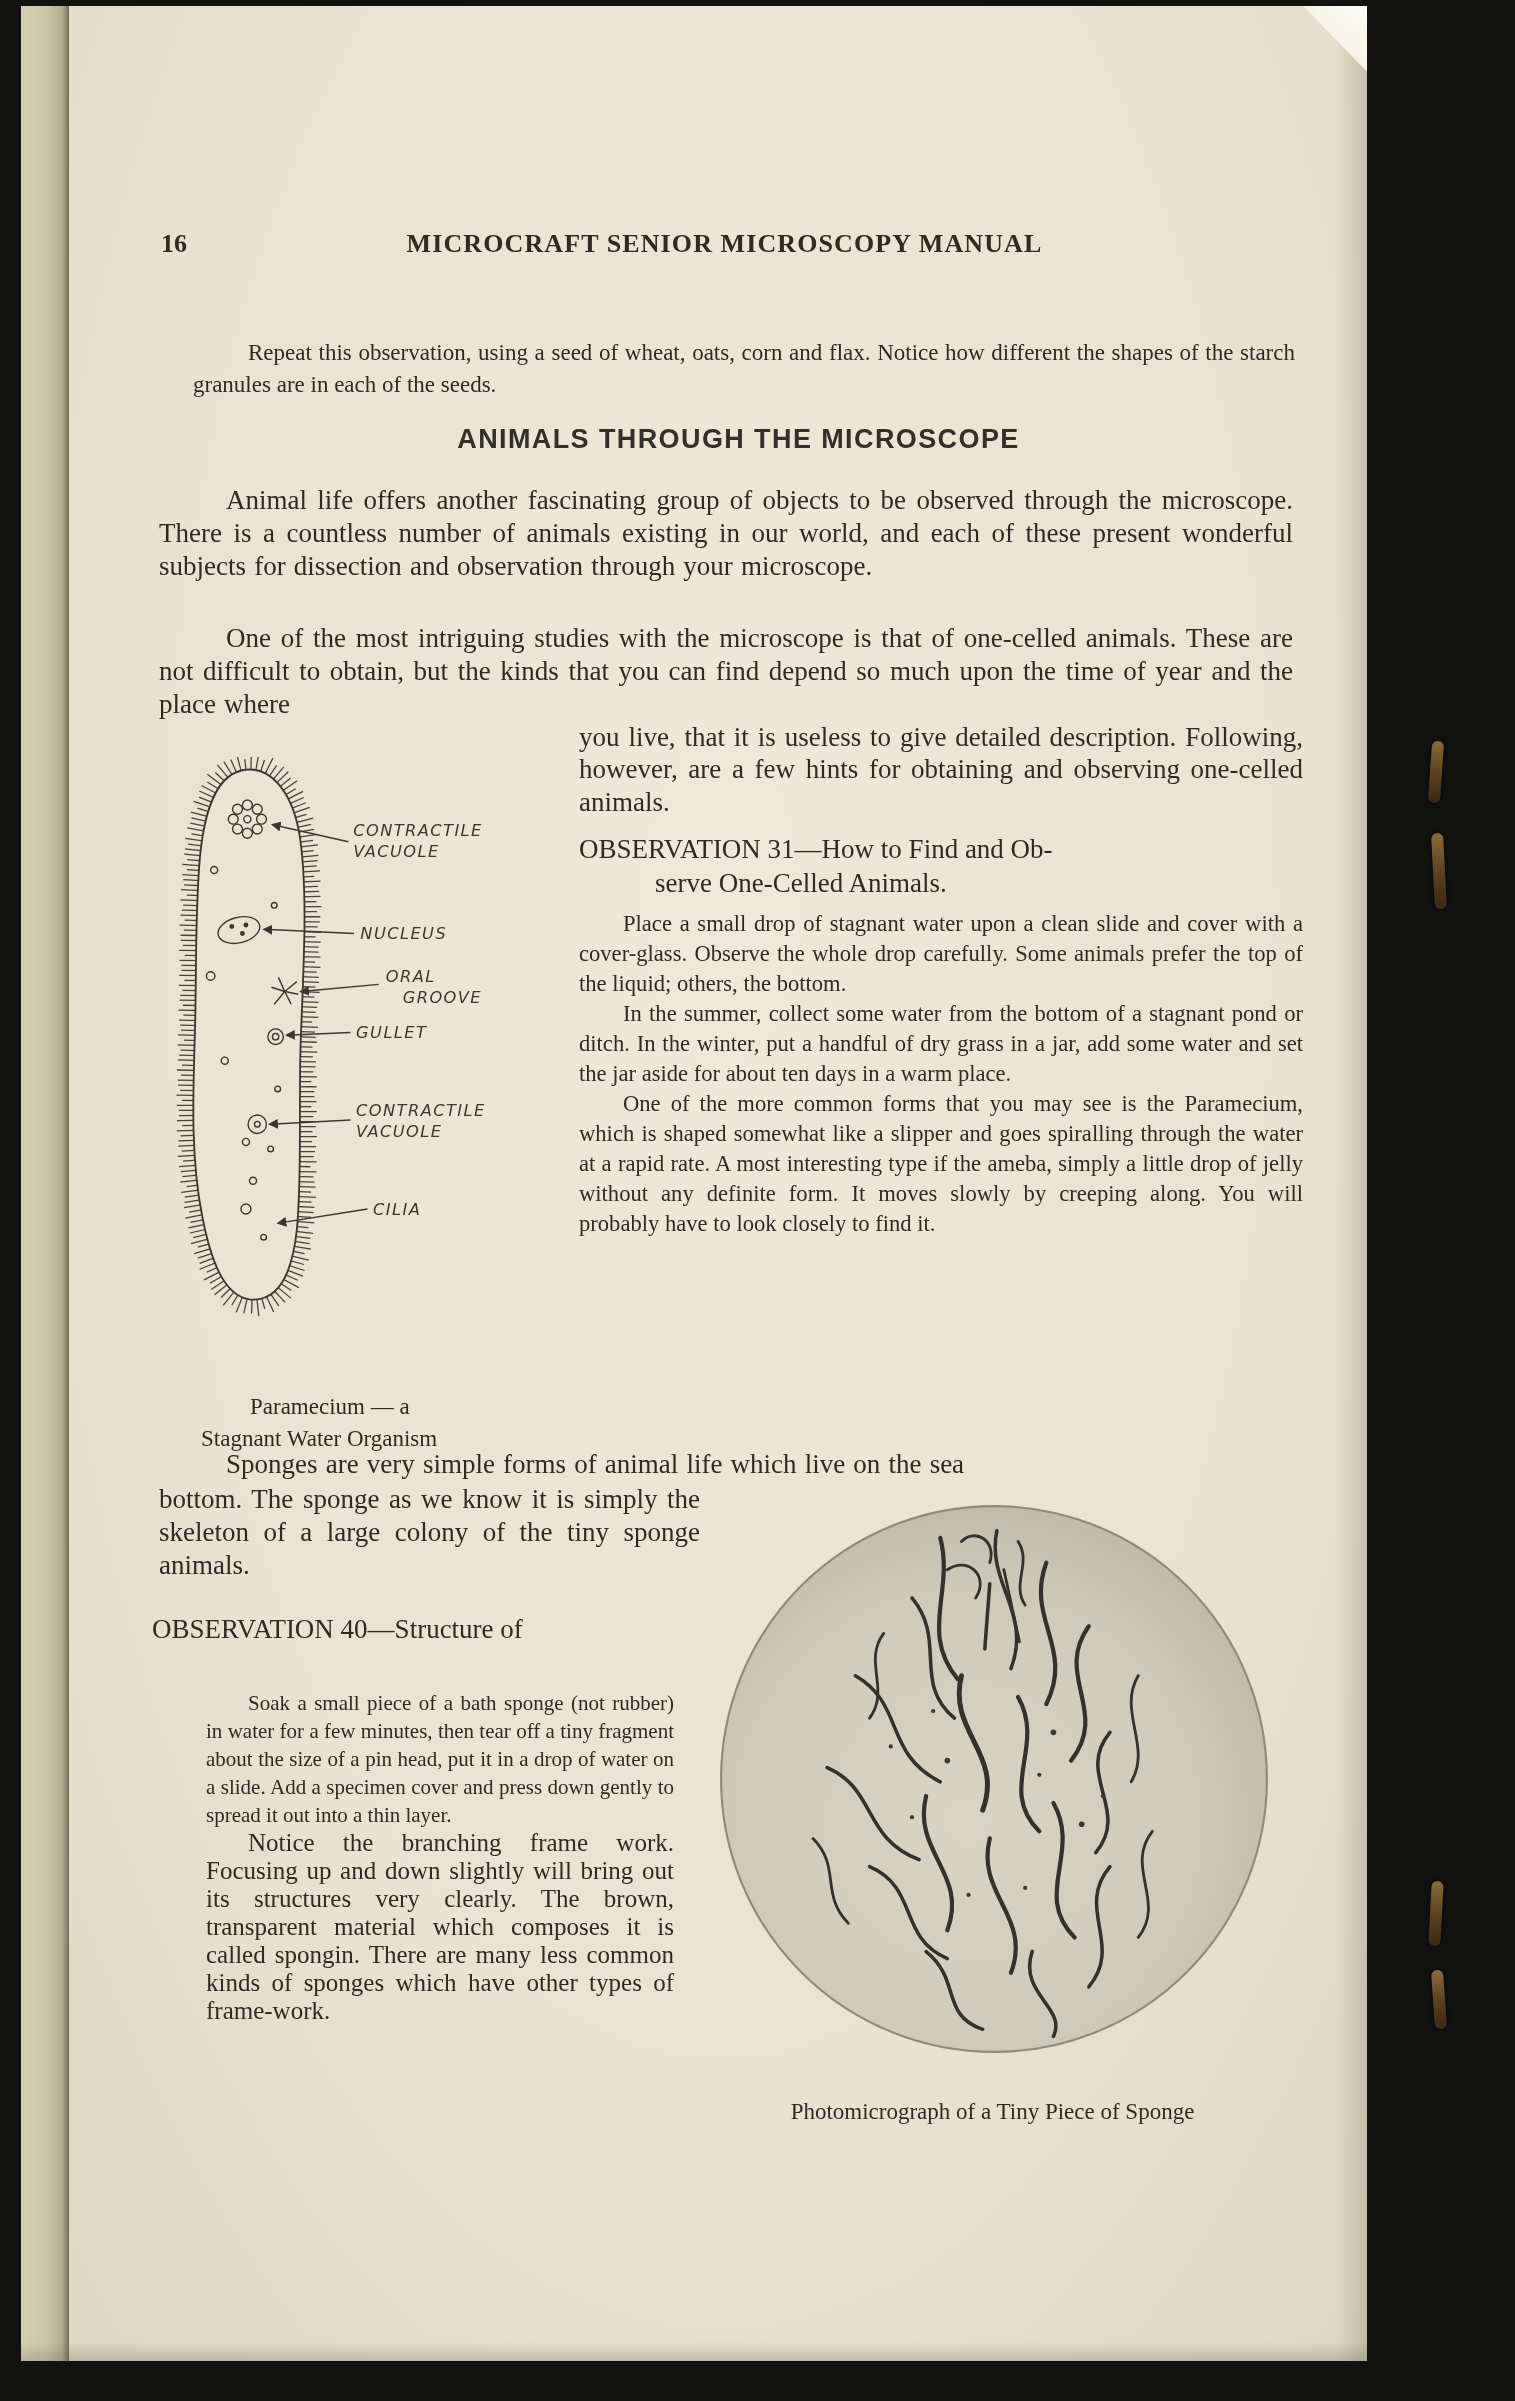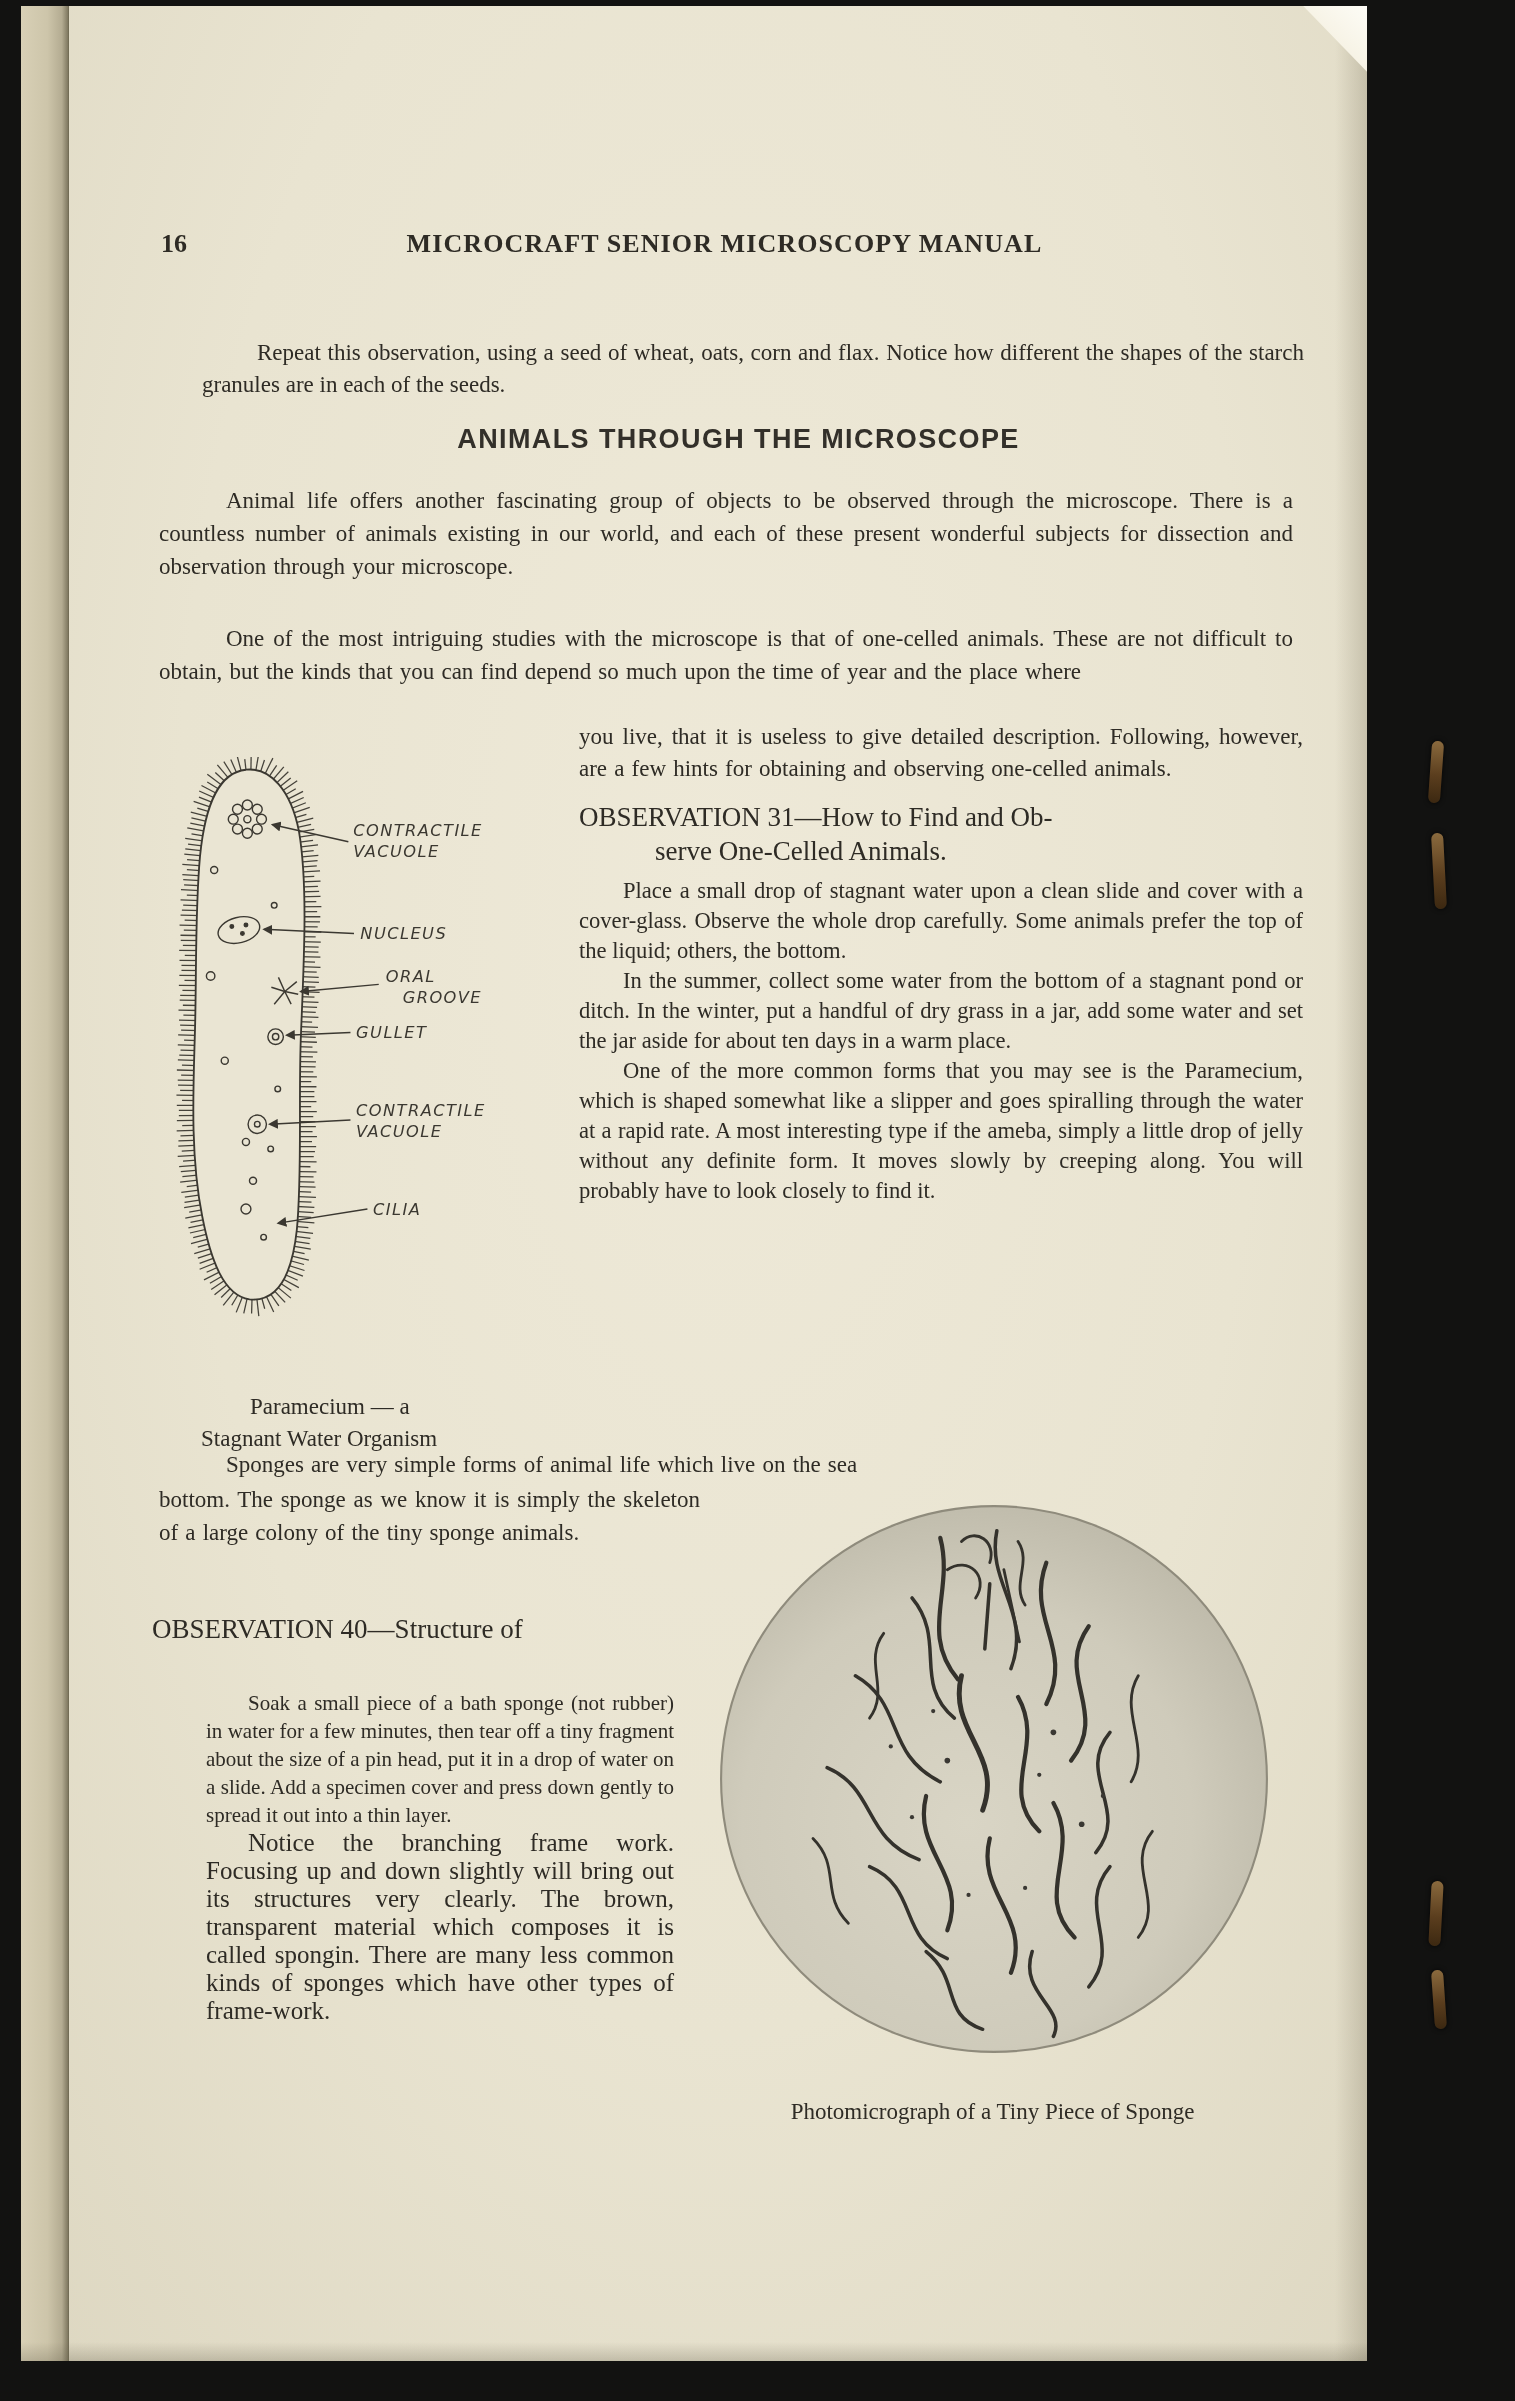--- a/index.html
+++ b/index.html
@@ -38,21 +38,21 @@
     position:absolute; width:12px; border-radius:6.4px;
     background: linear-gradient(180deg,#8a6a3e,#5b3e1e 55%,#3c2811);
     box-shadow: 0 0 5.7px rgba(0,0,0,.8);
   }
 
   
   .ink { color:#2e2b25; }
   .hdr-row { position:absolute; left:64px; top:223px; width:1279px; text-align:center;
     font-weight:bold; font-size:26px; letter-spacing:1.1px; }
   .pageno { position:absolute; left:140px; top:223px; font-weight:bold; font-size:26px; }
-  .body-par { font-size:23px; line-height:33px; text-align:justify; word-spacing:1.4px; }
+  .body-par { font-size:27px; line-height:33px; text-align:justify; word-spacing:1.4px; }
   .sans-head {
     font-family:"Liberation Sans", sans-serif; font-weight:bold;
     font-size:27px; letter-spacing:1.4px; color:#33302a;
   }
   .obs-head { font-size:27px; line-height:34px; }
   .obs-head .l2 { padding-left:76px; }
   .caption { font-size:23px; line-height:32px; }
   p { margin:0; }
 
   
@@ -66,21 +66,21 @@
 
 <div class="page">
   <div class="page-edge"></div>
   <div class="page-right-shade"></div>
   <div class="page-bottom-shade"></div>
   <div class="corner-fold"></div>
 
   <div class="pageno ink">16</div>
   <div class="hdr-row ink">MICROCRAFT SENIOR MICROSCOPY MANUAL</div>
 
-  <div class="abs ink" style="left:181px; top:331px; width:1102px; font-size:23px; line-height:32px; text-align:justify; text-indent:55px;">Repeat this observation, using a seed of wheat, oats, corn and flax. Notice how different the shapes of the starch granules are in each of the seeds.</div>
+  <div class="abs ink" style="left:172px; top:331px; width:1102px; font-size:23px; line-height:32px; text-align:justify; text-indent:55px;">Repeat this observation, using a seed of wheat, oats, corn and flax. Notice how different the shapes of the starch granules are in each of the seeds.</div>
 
   <div class="abs sans-head" style="left:78px; top:418px; width:1279px; text-align:center;">ANIMALS THROUGH THE MICROSCOPE</div>
 
   <div class="abs ink body-par" style="left:138px; top:478px; width:1134px; text-indent:67px;">Animal life offers another fascinating group of objects to be observed through the microscope. There is a countless number of animals existing in our world, and each of these present wonderful subjects for dissection and observation through your microscope.</div>
 
   <div class="abs ink body-par" style="left:138px; top:616px; width:1134px; text-indent:67px;">One of the most intriguing studies with the microscope is that of one-celled animals. These are not difficult to obtain, but the kinds that you can find depend so much upon the time of year and the place where</div>
 
   <div class="abs" style="left:558px; top:715px; width:724px;">
     <p class="ink body-par" style="line-height:32.5px;">you live, that it is useless to give detailed description. Following, however, are a few hints for obtaining and observing one-celled animals.</p>
     <div style="height:14px;"></div>

